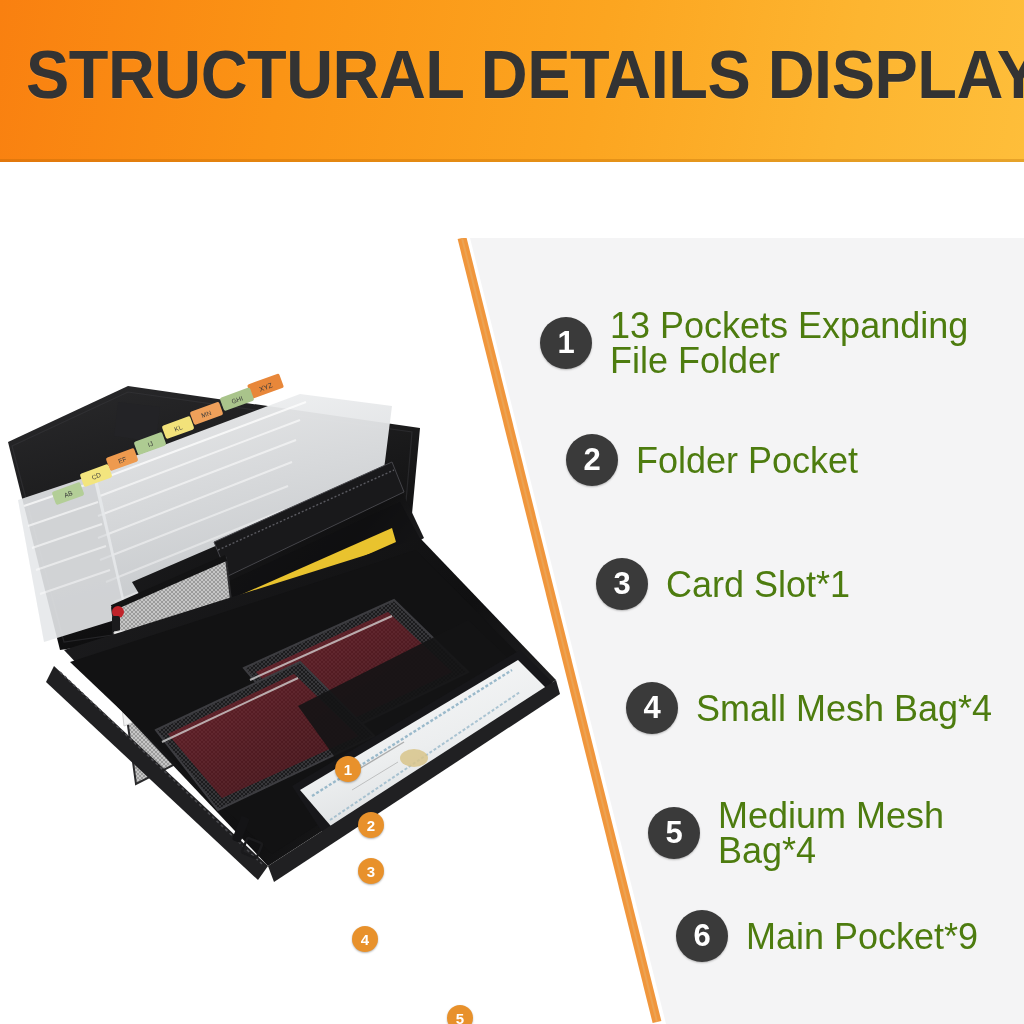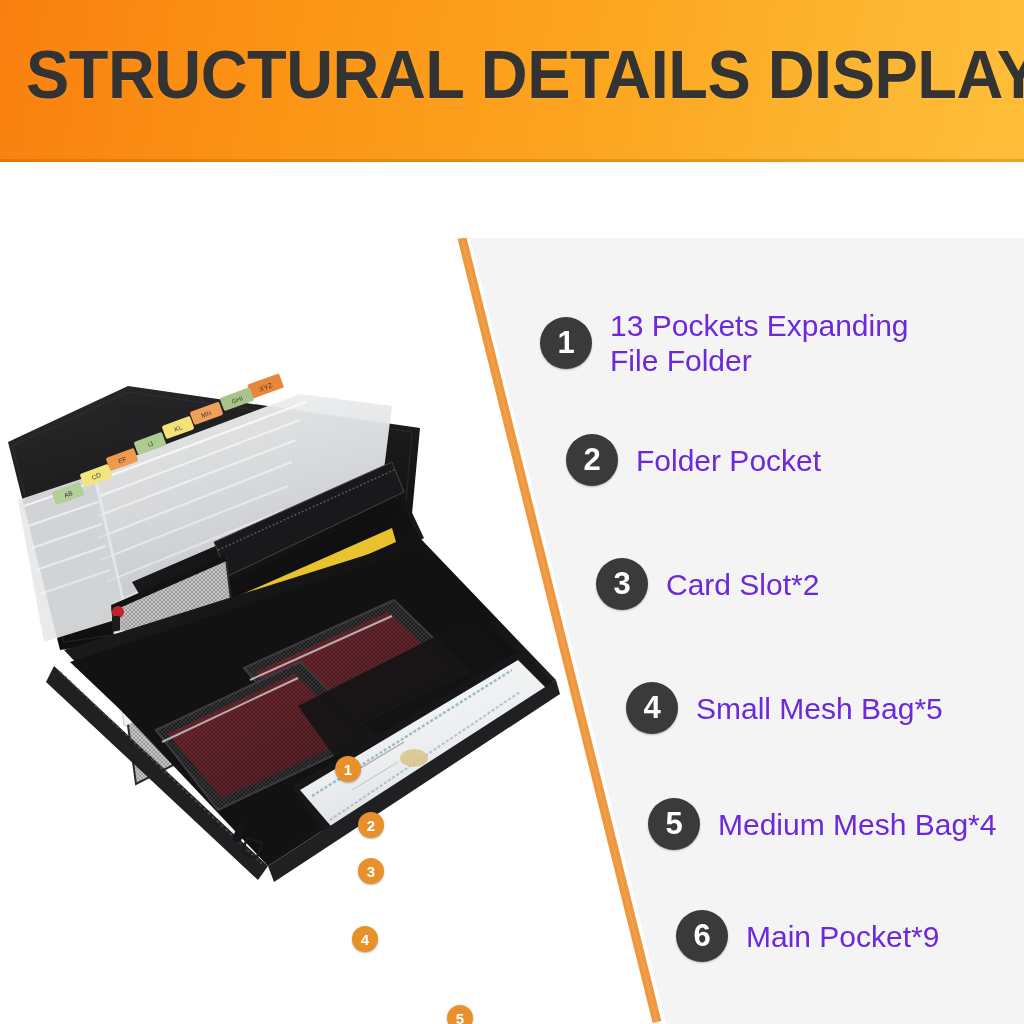--- a/index.html
+++ b/index.html
@@ -56,21 +56,21 @@
     width:52px;height:52px;flex:0 0 52px;border-radius:50%;
     background:#3a3a3a;
     display:flex;align-items:center;justify-content:center;
     color:#ffffff;font-size:31px;font-weight:bold;
     font-family:"Liberation Sans", sans-serif;
     line-height:1;
     box-shadow:0 1px 2px rgba(0,0,0,.25);
   }
   .badge span{display:block;transform:translateY(-1px);}
   .feature-label{
-    font-size:30px;line-height:35px;color:#6d28d9;
+    font-size:36px;line-height:35px;color:#4d7c0f;
     font-family:"Liberation Sans", sans-serif;
     white-space:pre-line;
   }
 
   .f1{left:540px;top:70px;}
   .f2{left:566px;top:196px;}
   .f3{left:596px;top:320px;}
   .f4{left:626px;top:444px;}
   .f5{left:648px;top:560px;}
   .f6{left:676px;top:672px;}
@@ -321,28 +321,28 @@
       <div class="badge">
           <span>2</span>
         </div>
       <div class="feature-label">Folder Pocket</div>
     </div>
 
     <div class="feature f3">
       <div class="badge">
           <span>3</span>
         </div>
-      <div class="feature-label">Card Slot*2</div>
+      <div class="feature-label">Card Slot*1</div>
     </div>
 
     <div class="feature f4">
       <div class="badge">
           <span>4</span>
         </div>
-      <div class="feature-label">Small Mesh Bag*5</div>
+      <div class="feature-label">Small Mesh Bag*4</div>
     </div>
 
     <div class="feature f5">
       <div class="badge">
           <span>5</span>
         </div>
       <div class="feature-label">Medium Mesh Bag*4</div>
     </div>
 
     <div class="feature f6">

